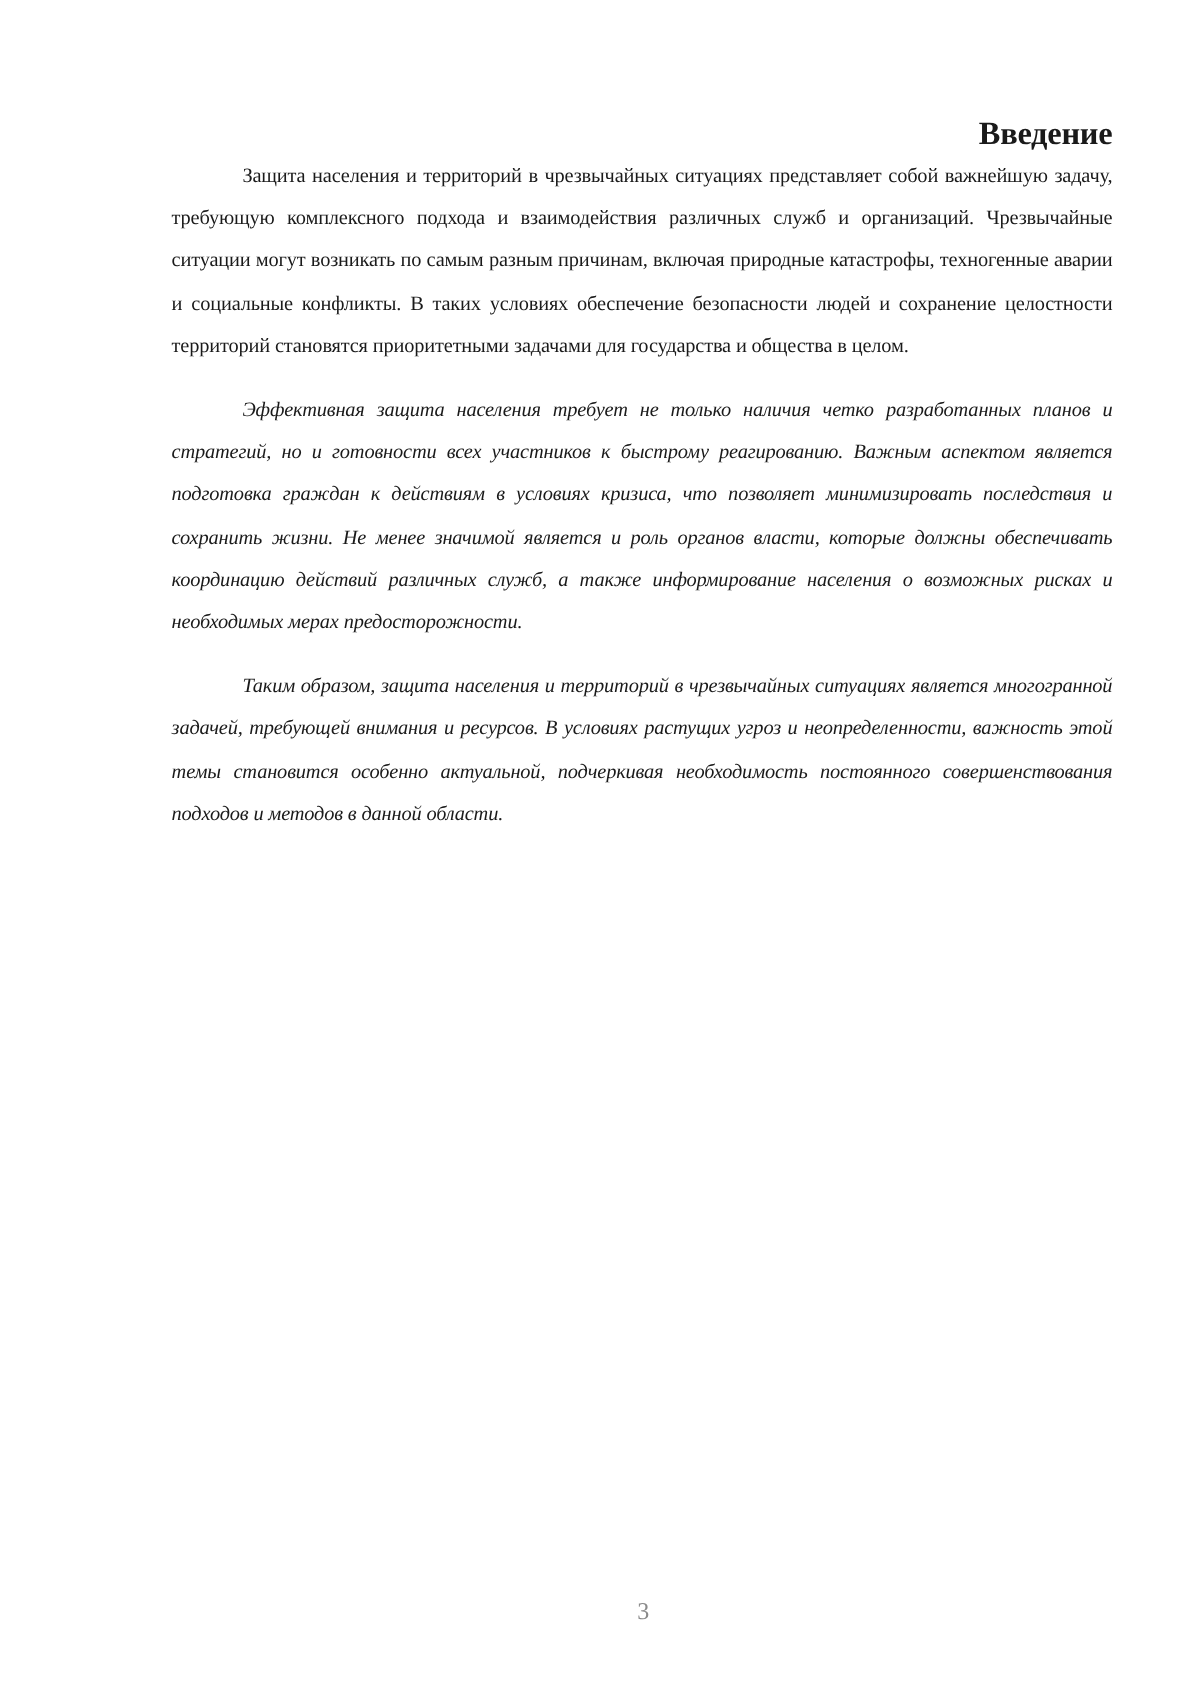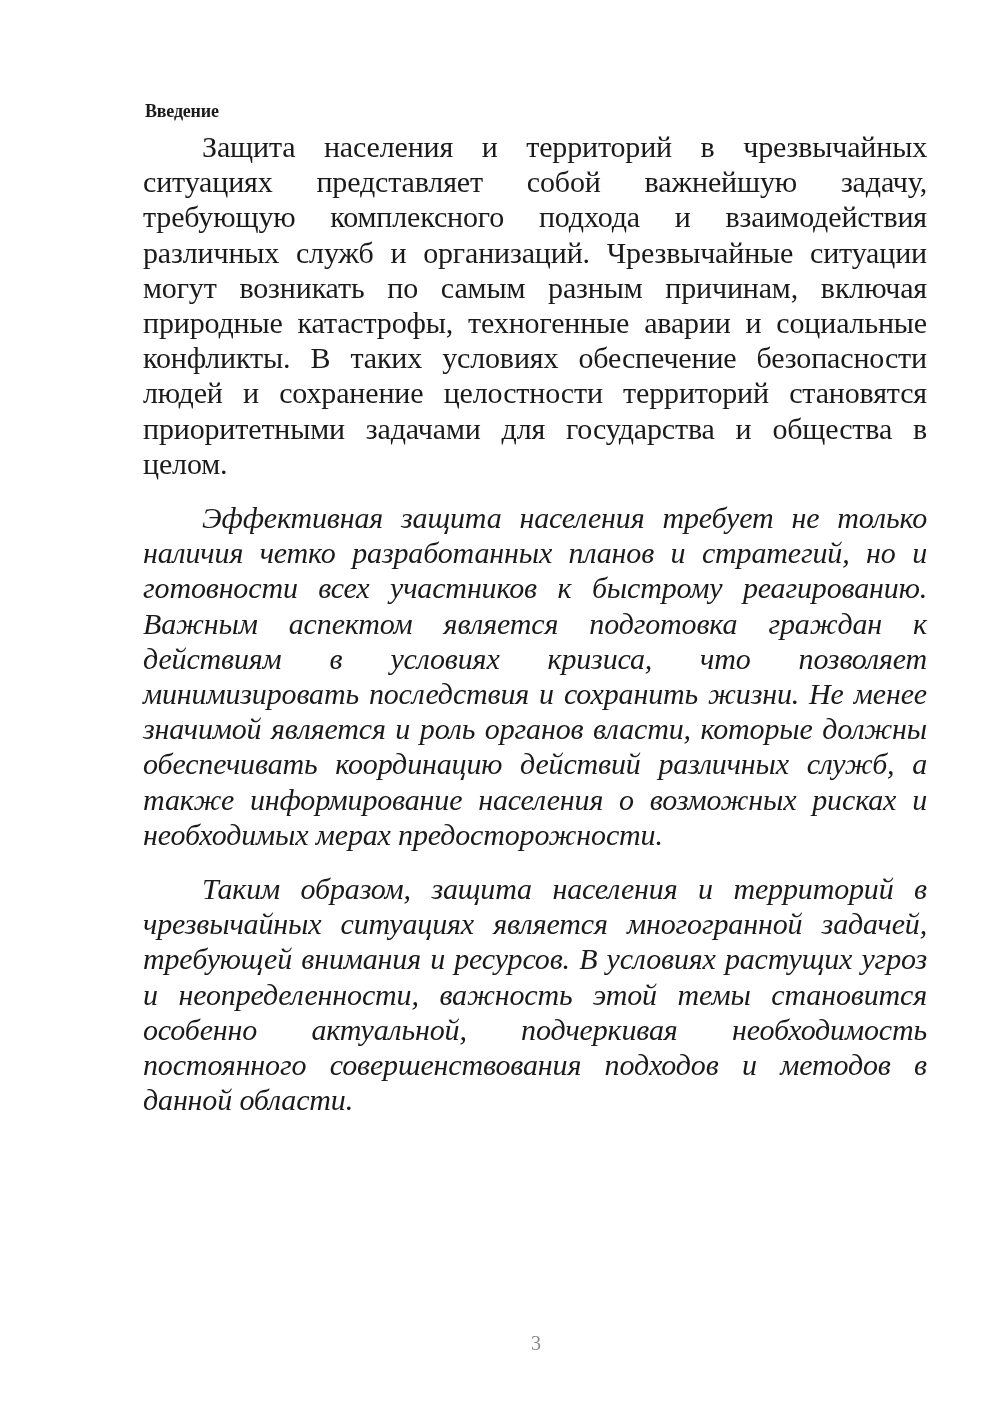--- a/index.html
+++ b/index.html
@@ -22,30 +22,30 @@
       height: 1414px;
       background: #ffffff;
     }
     .content {
       position: absolute;
       left: 143px;
       top: 94px;
       width: 784px;
     }
     .heading {
-      text-align: left;
+      text-align: right;
       font-weight: bold;
-      font-size: 18px;
+      font-size: 27px;
       line-height: 35px;
       margin: 0 0 0 0;
       letter-spacing: -0.2px;
       padding-left: 2px;
     }
     .para {
-      font-size: 30px;
+      font-size: 17px;
       line-height: 35.2px;
       text-align: justify;
       text-indent: 59px;
       margin: 0;
       letter-spacing: -0.15px;
     }
     .para + .para {
       margin-top: 19px;
       font-style: italic;
     }

